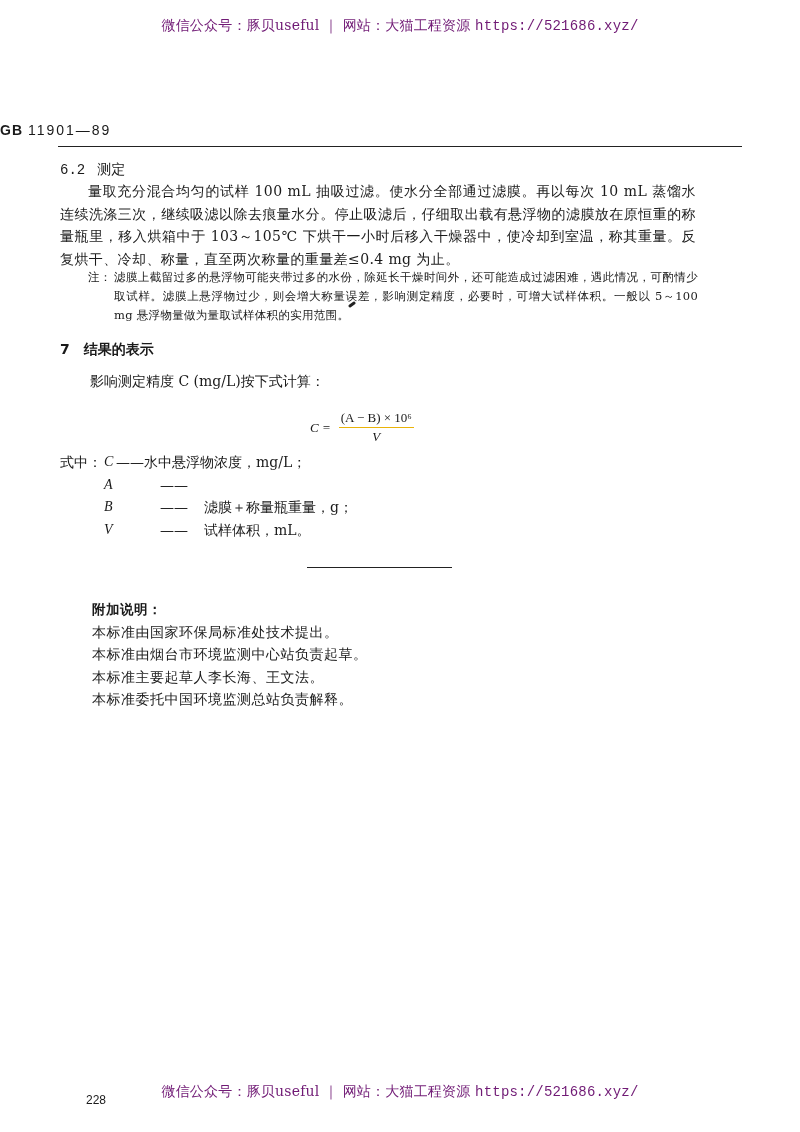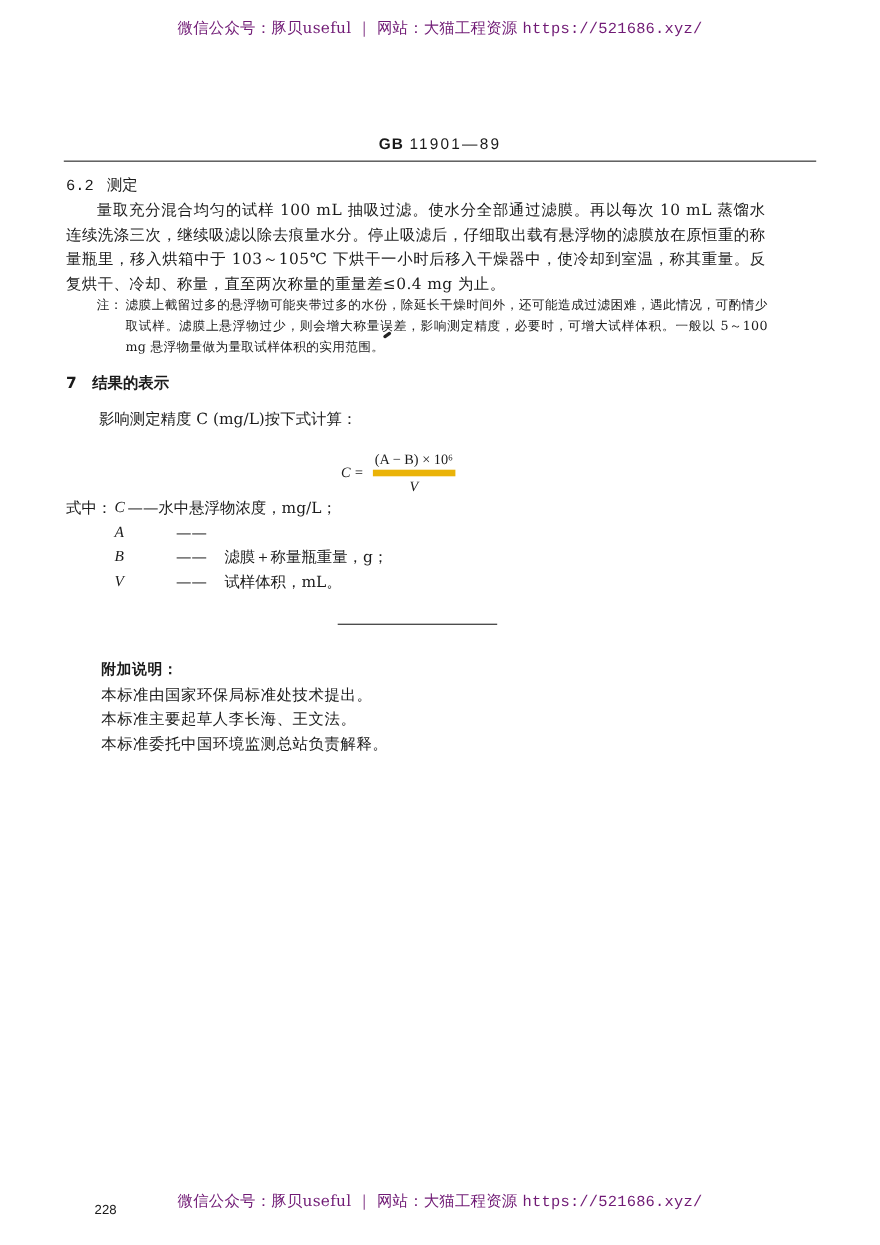--- a/index.html
+++ b/index.html
@@ -4,21 +4,21 @@
 <style>
   html, body { margin: 0; padding: 0; background: #ffffff; }
   body { width: 800px; height: 1132px; position: relative; overflow: hidden;
          font-family: "DejaVu Serif", "Liberation Serif", serif; color: #1a1a1a; }
   .watermark { position: absolute; left: 0; width: 800px; text-align: center;
                color: #701a75; font-size: 14px; letter-spacing: 0.2px;
                font-family: "DejaVu Serif", serif; }
   .watermark .url { font-family: "Liberation Mono", "DejaVu Sans Mono", monospace; }
   .wm-top { top: 17px; }
   .wm-bottom { top: 1083px; }
-  .std-header { position: absolute; top: 122px; left: 0; width: 800px; text-align: center;
+  .std-header { position: absolute; top: 122px; left: 0; width: 800px; text-align: left;
                 font-size: 14px; font-weight: bold; letter-spacing: 1px;
                 font-family: "Liberation Sans", "DejaVu Sans", sans-serif; }
   .std-header .num { font-weight: normal; letter-spacing: 2px; }
   .header-rule { position: absolute; top: 146px; left: 58px; width: 684px; height: 0;
                  border-top: 1.5px solid #222; }
   .text { position: absolute; font-size: 14px; line-height: 22px; }
   .sec-6-2 { top: 158px; left: 60px; }
   .sec-6-2 .num { font-family: Liberation Mono, monospace; margin-right: 12px; }
   .para { position: absolute; left: 60px; width: 636px; top: 180px; font-size: 14px;
           line-height: 22.5px; text-indent: 28px; text-align: justify; letter-spacing: 0.4px; }
@@ -27,21 +27,21 @@
   .note .label { position: absolute; left: 0; top: 0; }
   .note .body { padding-left: 26px; text-align: justify; }
   .sec-7 { top: 338px; left: 60px; font-weight: bold;
            font-family: "DejaVu Sans", "Liberation Sans", sans-serif; }
   .sec-7 .num { margin-right: 14px; }
   .calc-intro { top: 370px; left: 90px; }
   .formula { position: absolute; top: 410px; left: 310px; font-size: 13px;
              font-family: "Liberation Serif", serif; display: flex; align-items: center; }
   .formula .lhs { font-style: italic; margin-right: 8px; }
   .formula .frac { display: inline-flex; flex-direction: column; align-items: center; }
-  .formula .numr { padding: 0 2px 1px 2px; border-bottom: 6px solid #eab308; }
+  .formula .numr { padding: 0 2px 1px 2px; border-bottom: 1px solid #eab308; }
   .formula .den { font-style: italic; padding-top: 1px; }
   .vars { position: absolute; top: 451px; left: 60px; font-size: 14px; line-height: 22.5px; }
   .vars .row { display: flex; }
   .vars .lead { width: 44px; }
   .vars .sym { width: 56px; font-style: italic; font-family: "Liberation Serif", serif; }
   .vars .first-sym { width: 12px; font-style: italic; font-family: "Liberation Serif", serif; }
   .vars .dash { width: 44px; }
   .end-rule { position: absolute; top: 567px; left: 307px; width: 145px; border-top: 1.5px solid #222; }
   .appendix { position: absolute; top: 598px; left: 92px; font-size: 14px; line-height: 22.5px; letter-spacing: 0.5px; }
   .appendix .title { font-weight: bold; font-family: "DejaVu Sans", sans-serif; font-size: 13.5px; }
@@ -111,20 +111,21 @@
     <span class="dash">——</span>
     <span>试样体积，mL。</span>
   </div>
 </div>
 
 <div class="end-rule"></div>
 
 <div class="appendix">
   <div class="title">附加说明：</div>
   <div>本标准由国家环保局标准处技术提出。</div>
+  <div>本标准由烟台市环境监测中心站负责起草。</div>
   <div>本标准主要起草人李长海、王文法。</div>
   <div>本标准委托中国环境监测总站负责解释。</div>
 </div>
 
 <div class="page-num">228</div>
 
 <div class="watermark wm-bottom">
   <span>微信公众号：豚贝useful ｜ 网站：大猫工程资源 </span><span class="url">https://521686.xyz/</span>
 </div>
 

